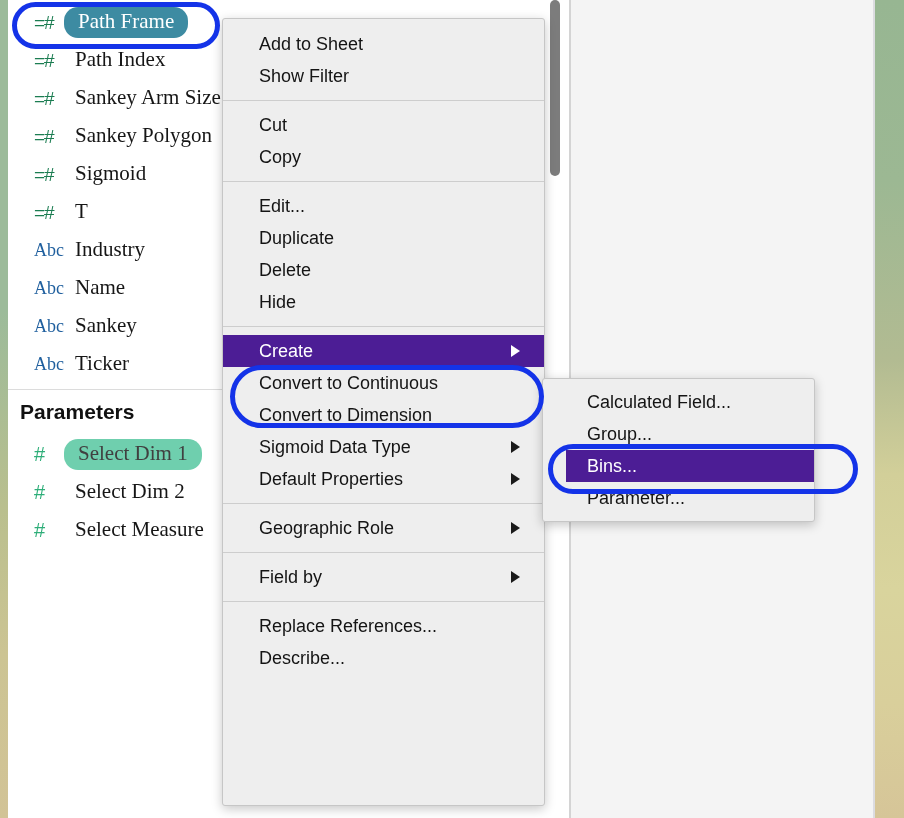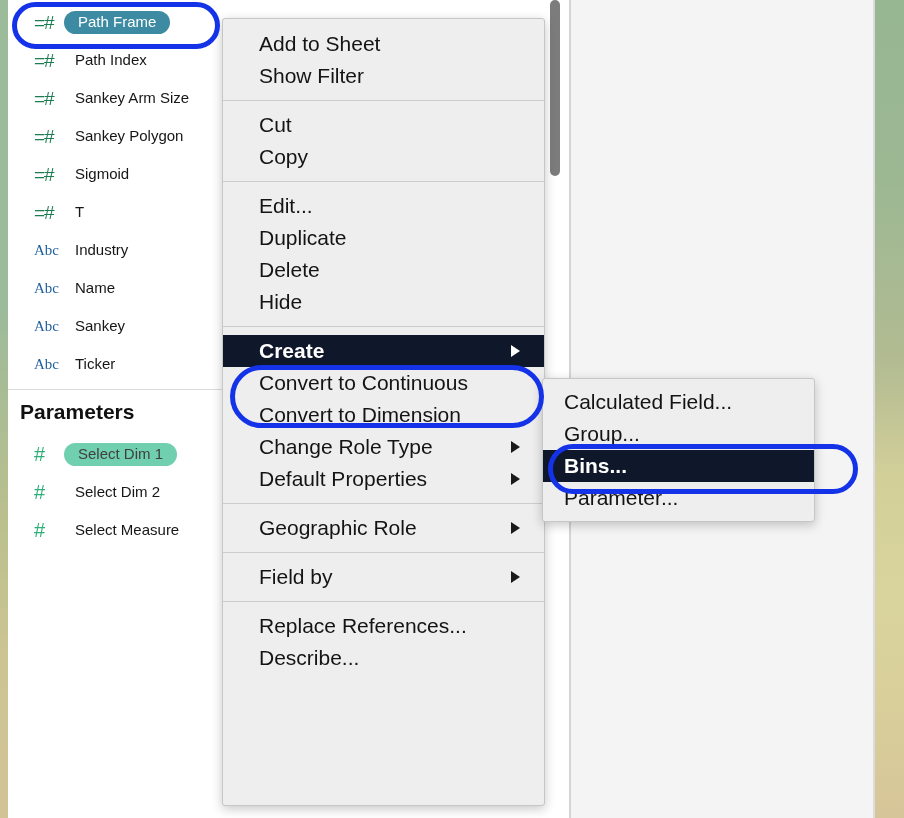--- a/index.html
+++ b/index.html
@@ -49,30 +49,31 @@
     width: 34px;
     flex: 0 0 34px;
     font-size: 19px;
     line-height: 1;
     color: #1a7a50;
     letter-spacing: -1px;
   }
   .f-icon.calc { color: #1c7d52; font-weight: 400; }
   .f-icon.abc {
     color: #1f5f9e;
-    font-size: 15px;
+    font-size: 18px;
     font-family: "Liberation Serif", serif;
     letter-spacing: 0;
   }
   .f-icon.param { color: #2eae79; font-size: 20px; }
   .f-label {
-    font-size: 15px;
+    font-size: 21px;
     color: #161616;
     padding: 1px 7px 3px 7px;
     border-radius: 12px;
+    font-family: Liberation Serif, serif;
   }
   .f-label.sel-teal {
     background: #3d8ba2;
     color: #ffffff;
     padding: 2px 14px 4px 14px;
     border-radius: 14px;
     margin-left: -4px;
   }
   .f-label.sel-green {
     background: #6fcfae;
@@ -117,28 +118,27 @@
     border-radius: 3px;
     box-shadow: 0 3px 11px rgba(0,0,0,0.22);
     z-index: 20;
     padding: 9px 0 9px 0;
   }
   .mi {
     position: relative;
     display: flex; align-items: center;
     height: 32px;
     padding-left: 36px;
-    font-size: 21px;
+    font-size: 18px;
     color: #141414;
     white-space: nowrap;
   }
   .mi.hl {
-    background: #0f172a;
+    background: #4c1d95;
     color: #ffffff;
-    font-weight: bold;
   }
   .mi .arrow {
     position: absolute; right: 24px; top: 50%;
     transform: translateY(-50%);
     width: 0; height: 0;
     border-left: 9px solid #1a1a1a;
     border-top: 6px solid transparent;
     border-bottom: 6px solid transparent;
   }
   .mi.hl .arrow { border-left-color: #ffffff; }
@@ -151,21 +151,21 @@
   .sub-menu {
     position: absolute; left: 542px; top: 378px;
     width: 273px; height: 144px;
     background: #eeeeee;
     border: 1px solid #c6c6c6;
     border-radius: 3px;
     box-shadow: 0 3px 11px rgba(0,0,0,0.22);
     z-index: 25;
     padding: 7px 0;
   }
-  .sub-menu .mi { padding-left: 21px; }
+  .sub-menu .mi { padding-left: 21px; margin-left: 23px; }
 
   
   .oval {
     position: absolute;
     border: 5px solid #1433e8;
     border-radius: 999px;
     z-index: 40;
     pointer-events: none;
   }
   #oval-path-frame { left: 12px;  top: 2px;   width: 208px; height: 47px; }
@@ -279,21 +279,21 @@
         <span>Create</span>
         <span class="arrow"></span>
       </div>
       <div class="mi">
         <span>Convert to Continuous</span>
       </div>
       <div class="mi">
         <span>Convert to Dimension</span>
       </div>
       <div class="mi">
-        <span>Change Role Type</span>
+        <span>Sigmoid Data Type</span>
         <span class="arrow"></span>
       </div>
       <div class="mi">
         <span>Default Properties</span>
         <span class="arrow"></span>
       </div>
       <div class="mi-sep"></div>
       <div class="mi">
         <span>Geographic Role</span>
         <span class="arrow"></span>

